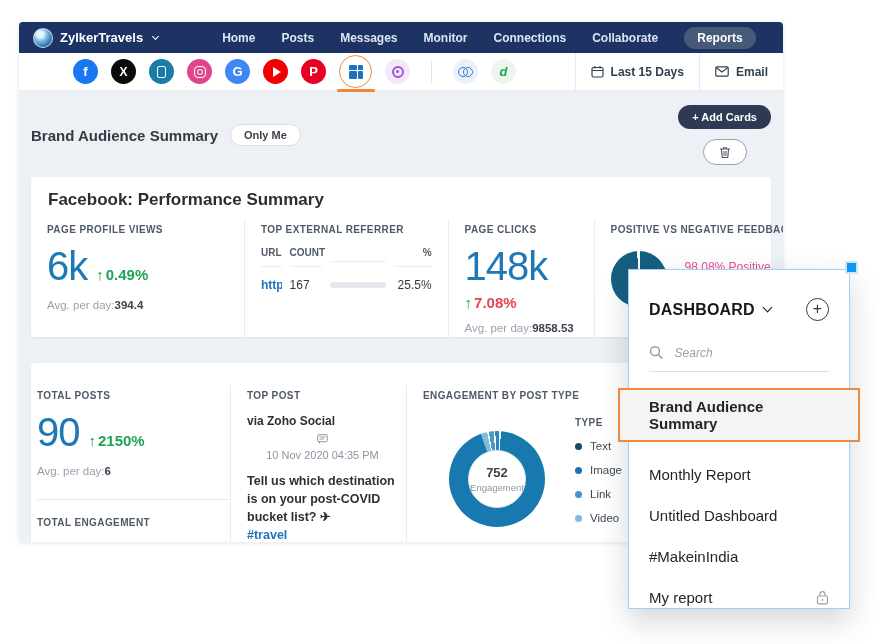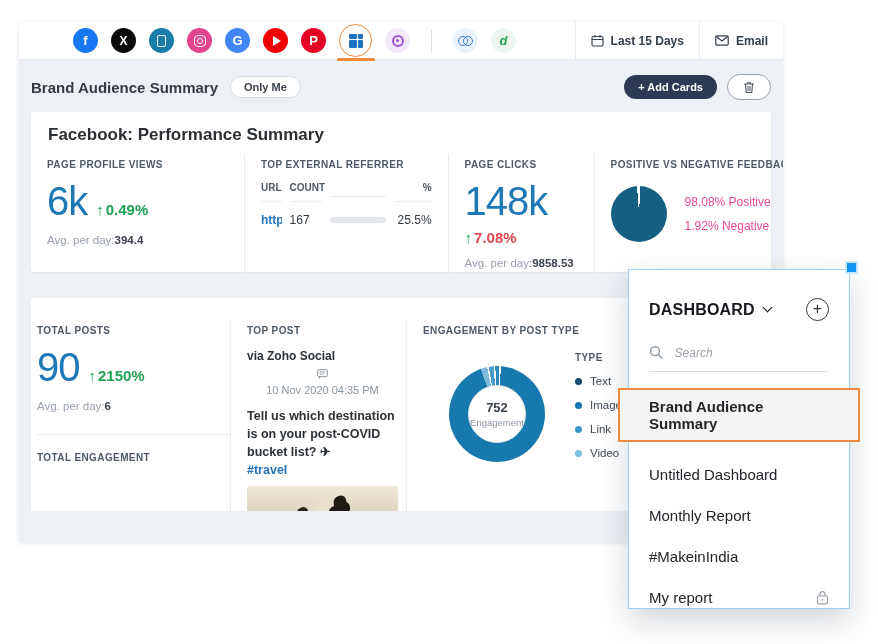--- a/index.html
+++ b/index.html
@@ -62,21 +62,21 @@
   .tbtn { display:flex; align-items:center; gap:7px; padding:0 15px; height:100%; font-size:12px; font-weight:700;
           color:#33404d; cursor:pointer; white-space:nowrap; }
   .tbtn svg { flex:none; }
 
   
   .content { padding:14px 12px 0; height:451px; overflow:hidden; }
   .page-head { display:flex; align-items:center; }
   .page-title { font-size:15px; font-weight:700; color:#333a41; }
   .only-me { margin-left:12px; background:#fff; border:1px solid #d9dde4; border-radius:13px; padding:4px 13px;
              font-size:11px; font-weight:600; color:#3c434c; cursor:pointer; }
-  .head-right { margin-left:auto; display:flex; align-items:center; gap:10px; }
+  .head-right { margin-left:auto; display:flex; align-items:center; gap:10px;flex-direction:column; }
   .add-cards { background:#2e3a55; color:#fff; border:none; border-radius:13px; padding:6px 14px;
                font-size:11px; font-weight:700; cursor:pointer; font-family:inherit; }
   .trash-btn { width:44px; height:26px; border:1px solid #98a2b0; border-radius:13px; background:#fff;
                display:flex; align-items:center; justify-content:center; cursor:pointer; }
 
   .card { background:#fff; border-radius:3px; box-shadow:0 1px 2px rgba(25,39,62,.07); margin-top:12px; padding-top:13px; }
   .card h3 { font-size:17px; font-weight:700; color:#2b2f34; padding:0 17px; }
   .card.perf { height:160px; }
   .card.post { height:218px; margin-top:26px; overflow:hidden; }
   .cols { display:flex; margin-top:9px; }
@@ -151,20 +151,36 @@
   .ov-item.locked { display:flex; align-items:center; justify-content:space-between; }
   svg { display:block; }
 </style>
 </head>
 <body>
 
 <div class="stage">
 
   <div class="app">
 
+    <div class="navbar">
+      <div class="brand">
+        <span class="logo"></span>
+        <span class="brand-name">ZylkerTravels</span>
+        <span class="caret"></span>
+      </div>
+      <div class="menu">
+        <span class="menu-item">Home</span>
+        <span class="menu-item">Posts</span>
+        <span class="menu-item">Messages</span>
+        <span class="menu-item">Monitor</span>
+        <span class="menu-item">Connections</span>
+        <span class="menu-item">Collaborate</span>
+        <span class="menu-item pill">Reports</span>
+      </div>
+    </div>
 
     <div class="toolbar">
       <div class="channels">
         <span class="chip fb">f</span>
         <span class="chip xt">X</span>
         <span class="chip li">
             <span class="glyph-door"></span>
           </span>
         <span class="chip ig">
             <span class="glyph-cam"></span>
@@ -376,22 +392,22 @@
       </div>
       <div class="ov-search">
         <svg width="17" height="17" viewBox="0 0 17 17">
           <circle cx="7" cy="7" r="5.2" fill="none" stroke="#8b95a1" stroke-width="1.6"></circle>
           <line x1="11" y1="11" x2="15.2" y2="15.2" stroke="#8b95a1" stroke-width="1.6" stroke-linecap="round"></line>
         </svg>
         <input type="text" placeholder="Search" style="">
       </div>
       <div class="ov-list">
         <div class="ov-item active">Brand Audience Summary</div>
+        <div class="ov-item">Monthly Report</div>
         <div class="ov-item">Untitled Dashboard</div>
-        <div class="ov-item">Monthly Report</div>
         <div class="ov-item">#MakeinIndia</div>
         <div class="ov-item locked">
           <span>My report</span>
           <svg width="13" height="15" viewBox="0 0 13 15">
             <rect x="1.5" y="6" width="10" height="7.8" rx="1.2" fill="none" stroke="#9aa1a8" stroke-width="1.2"></rect>
             <path d="M4 6 V4.2 a2.5 2.5 0 0 1 5 0 V6" fill="none" stroke="#9aa1a8" stroke-width="1.2"></path>
             <line x1="6.5" y1="9" x2="6.5" y2="11" stroke="#9aa1a8" stroke-width="1.2"></line>
           </svg>
         </div>
       </div>

